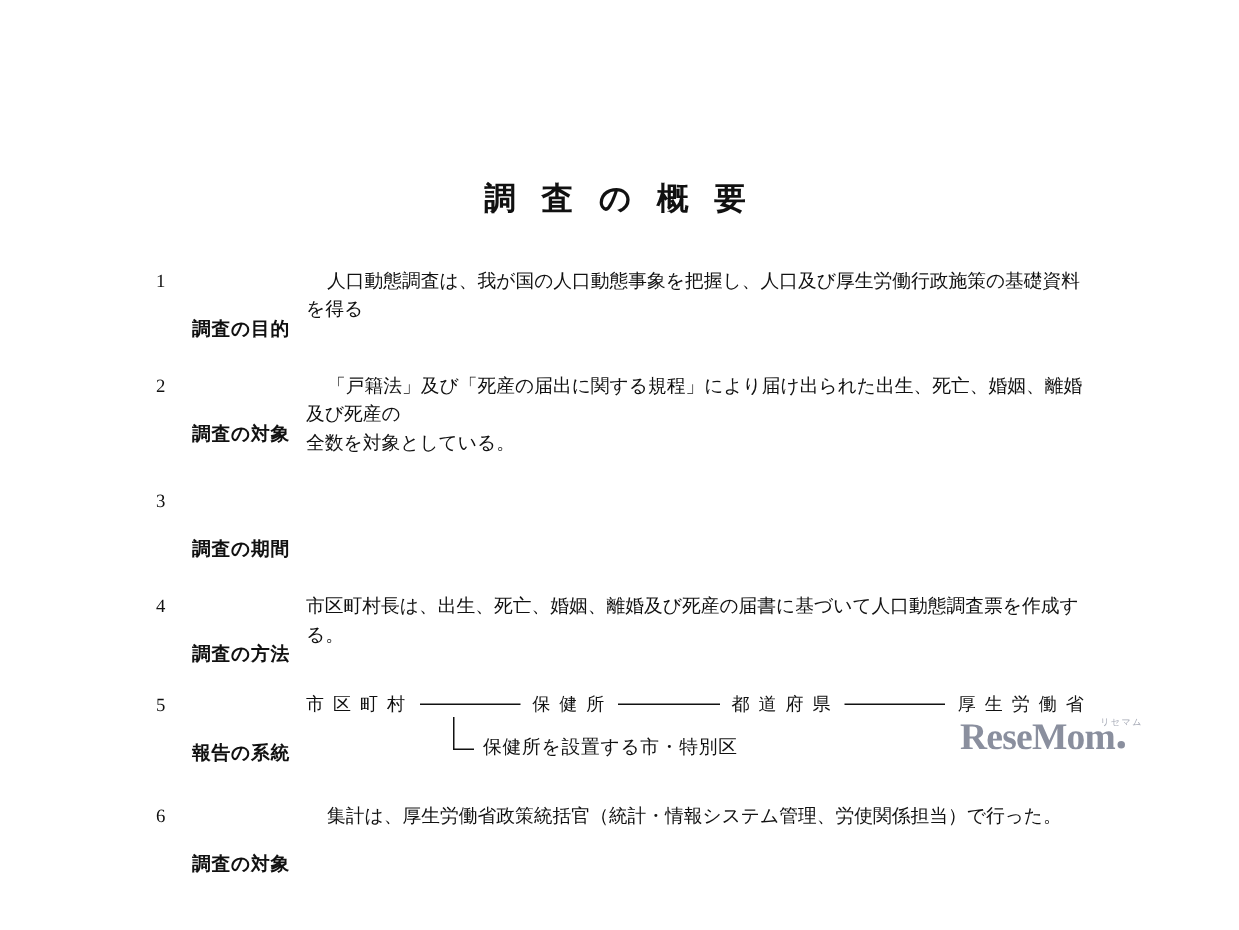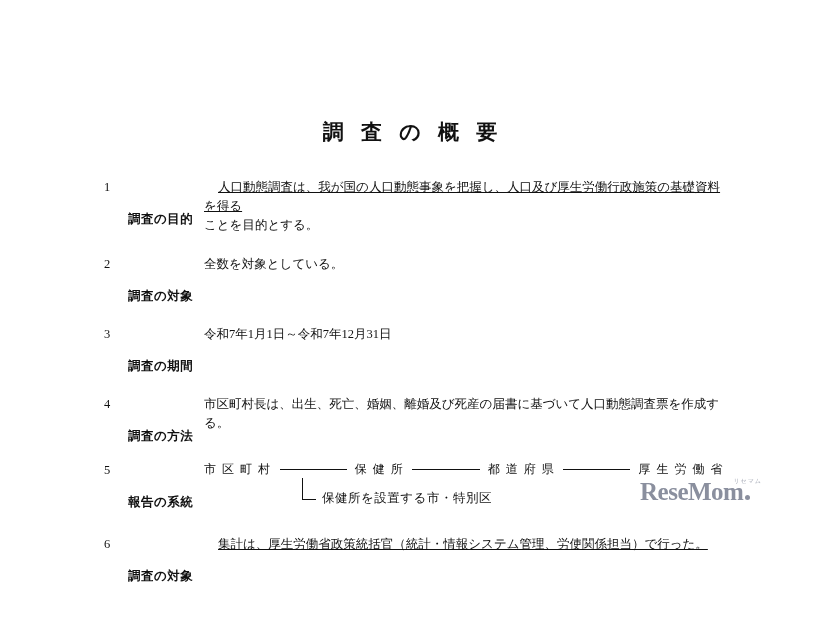--- a/index.html
+++ b/index.html
@@ -61,21 +61,20 @@
   }
   .row .content {
     flex: 1 1 auto;
     font-size: 12.5px;
     line-height: 19px;
     color: #111;
   }
   .indent-first {
     display: block;
     text-indent: 14px;
-    text-decoration: underline;
   }
   .cont-line {
     display: block;
   }
   
   #row-purpose { margin-bottom: 20px; }
   #row-target { margin-bottom: 20px; }
   #row-period { margin-bottom: 20px; }
   #row-method { margin-bottom: 16px; }
   #row-flow { margin-bottom: 6px; }
@@ -190,38 +189,35 @@
 
   <div class="doc-title">調 査 の 概 要</div>
 
   <div class="body-area">
 
     <div class="row" id="row-purpose">
       <div class="num">1</div>
       <div class="label">調査の目的</div>
       <div class="content">
         <span class="indent-first">人口動態調査は、我が国の人口動態事象を把握し、人口及び厚生労働行政施策の基礎資料を得る</span>
-        <span class="cont-line">ことを目的とする。</span>
       </div>
     </div>
 
     <div class="row" id="row-target">
       <div class="num">2</div>
       <div class="label">調査の対象</div>
       <div class="content">
+        <span class="indent-first">「戸籍法」及び「死産の届出に関する規程」により届け出られた出生、死亡、婚姻、離婚及び死産の</span>
         <span class="cont-line">全数を対象としている。</span>
       </div>
     </div>
 
     <div class="row" id="row-period">
       <div class="num">3</div>
       <div class="label">調査の期間</div>
-      <div class="content">
-        <span class="cont-line">令和7年1月1日～令和7年12月31日</span>
-      </div>
     </div>
 
     <div class="row" id="row-method">
       <div class="num">4</div>
       <div class="label">調査の方法</div>
       <div class="content">
         <span class="cont-line">市区町村長は、出生、死亡、婚姻、離婚及び死産の届書に基づいて人口動態調査票を作成する。</span>
       </div>
     </div>
 

